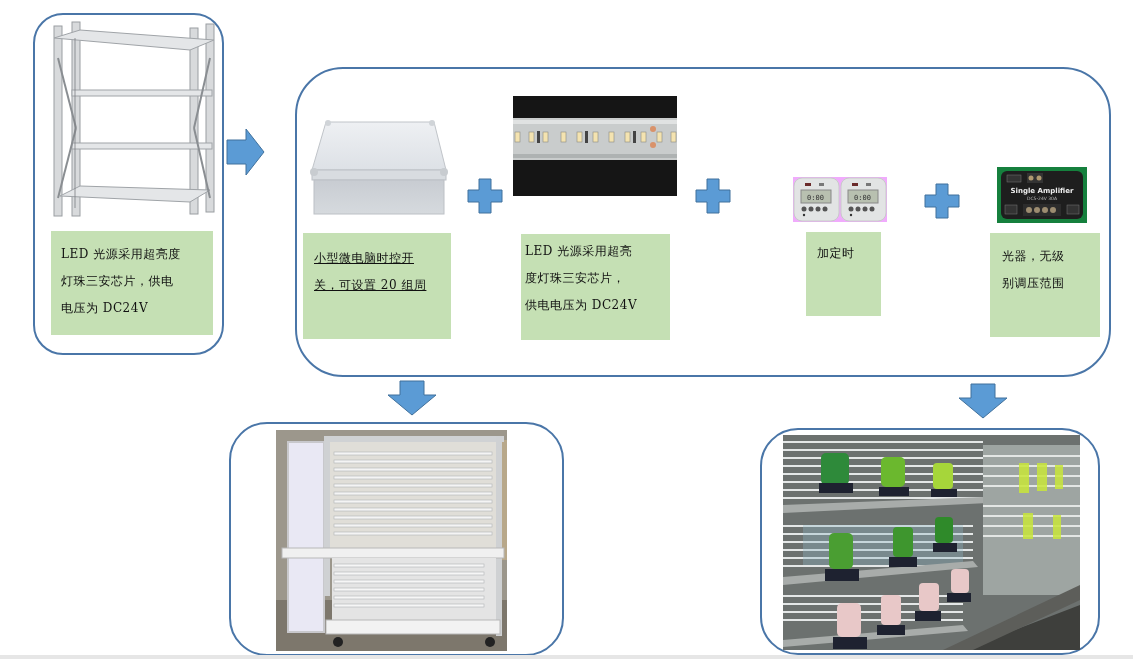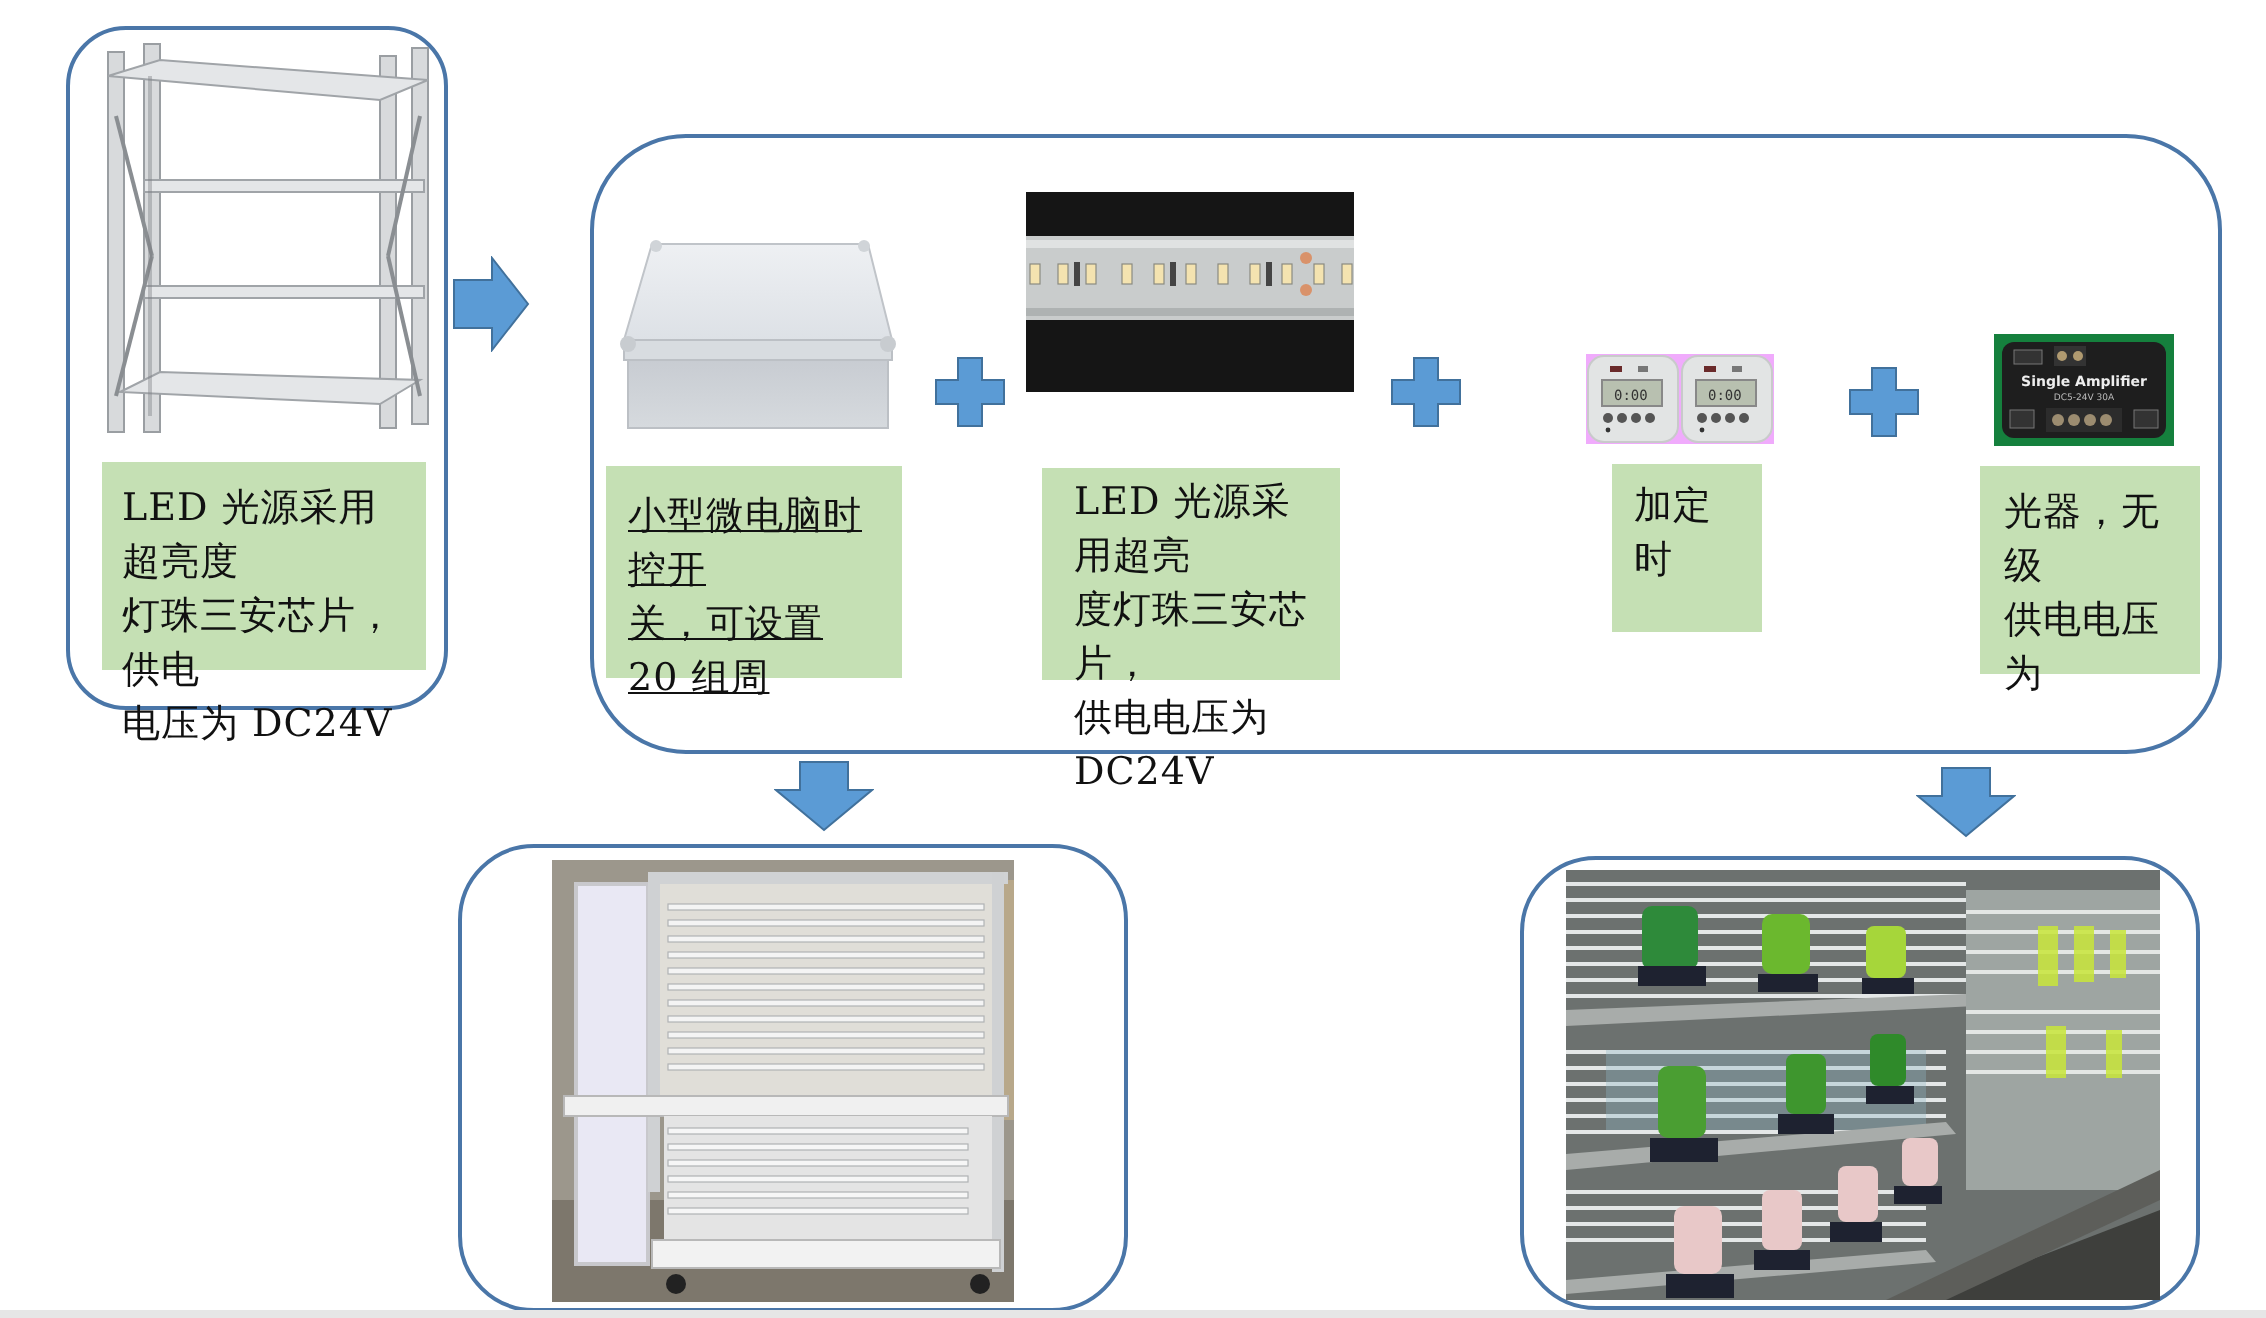--- a/index.html
+++ b/index.html
@@ -7,21 +7,21 @@
     width: 1133px; height: 659px; position: relative; overflow: hidden;
     background: #ffffff;
     font-family: "DejaVu Serif", "Liberation Serif", serif;
   }
   .frame {
     position: absolute; border: 2px solid #4a76a8; background: transparent;
     box-sizing: border-box;
   }
   .caption {
     position: absolute; background: #c5e0b4; color: #111;
-    font-size: 19px; line-height: 27px; box-sizing: border-box;
+    font-size: 12px; line-height: 27px; box-sizing: border-box;
     padding: 6px 10px; letter-spacing: 0.5px;
   }
   .img { position: absolute; overflow: hidden; }
   .arrow, .plus { position: absolute; }
   .bottom-line { position: absolute; left: 0; right: 0; top: 655px; height: 4px; background: #e6e6e6; }
   svg { display: block; }
 </style>
 </head>
 <body>
 
@@ -119,21 +119,21 @@
     </g>
     <g fill="#444">
       <rect x="24" y="35" width="3" height="12"></rect>
       <rect x="72" y="35" width="3" height="12"></rect>
       <rect x="120" y="35" width="3" height="12"></rect>
     </g>
     <circle cx="140" cy="33" r="3" fill="#d9926a"></circle>
     <circle cx="140" cy="49" r="3" fill="#d9926a"></circle>
   </svg>
 </div>
-<div class="caption" style="left:521px; top:234px; width:149px; height:106px; padding:4px 16px;">
+<div class="caption" style="left:521px; top:234px; width:149px; height:106px; padding:4px 4px;">
   <div>LED 光源采用超亮</div>
   <div>度灯珠三安芯片，</div>
   <div>供电电压为 DC24V</div>
 </div>
 
 <div class="plus" style="left:695px; top:178px;">
   <svg width="36" height="36" viewBox="0 0 36 36">
     <polygon points="12,1 24,1 24,12 35,12 35,24 24,24 24,35 12,35 12,24 1,24 1,12 12,12" fill="#5b9bd5" stroke="#41719c" stroke-width="1"></polygon>
   </svg>
 </div>
@@ -189,21 +189,21 @@
     <circle cx="32" cy="43" r="3" fill="#9c8c70"></circle>
       <circle cx="40" cy="43" r="3" fill="#9c8c70"></circle>
     <circle cx="48" cy="43" r="3" fill="#9c8c70"></circle>
       <circle cx="56" cy="43" r="3" fill="#9c8c70"></circle>
     <rect x="8" y="38" width="12" height="9" fill="#333" stroke="#777" stroke-width="0.5"></rect>
     <rect x="70" y="38" width="12" height="9" fill="#333" stroke="#777" stroke-width="0.5"></rect>
   </svg>
 </div>
 <div class="caption" style="left:990px; top:233px; width:110px; height:104px; padding:10px 12px;">
   <div>光器，无级</div>
-  <div>供电电压为</div>
+  <div>别调压范围</div>
 </div>
 
 <div class="arrow" style="left:387px; top:380px;">
   <svg width="50" height="36" viewBox="0 0 50 36">
     <polygon points="13,1 37,1 37,15 49,15 25,35 1,15 13,15" fill="#5b9bd5" stroke="#41719c" stroke-width="1"></polygon>
   </svg>
 </div>
 <div class="arrow" style="left:958px; top:383px;">
   <svg width="50" height="36" viewBox="0 0 50 36">
     <polygon points="13,1 37,1 37,15 49,15 25,35 1,15 13,15" fill="#5b9bd5" stroke="#41719c" stroke-width="1"></polygon>

